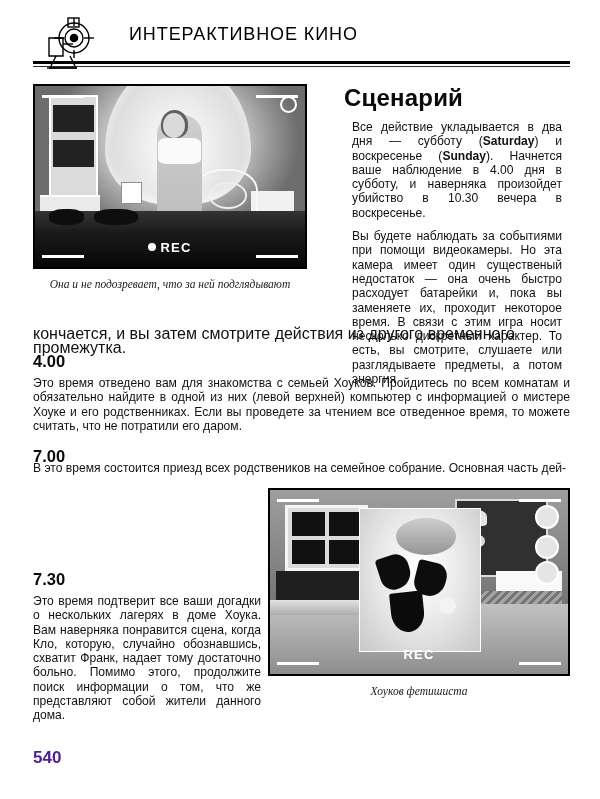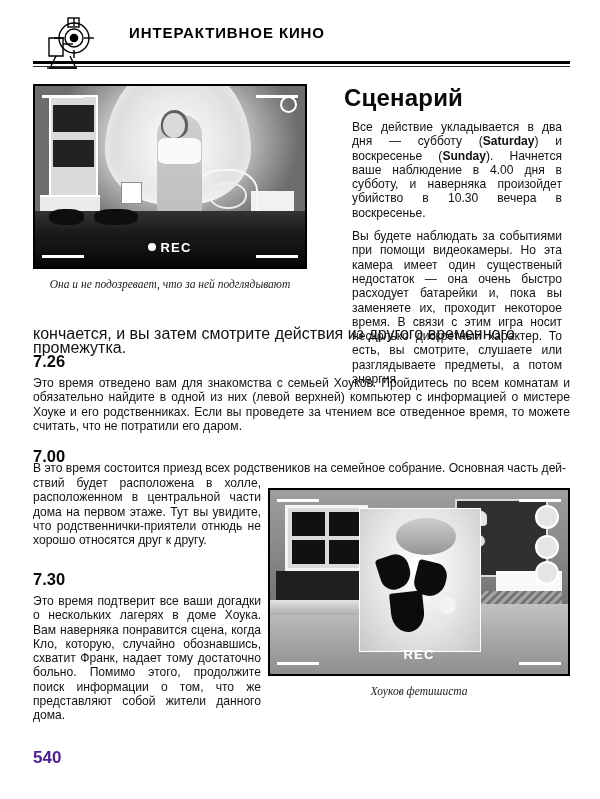--- a/index.html
+++ b/index.html
@@ -29,22 +29,22 @@
     position: absolute;
     left: 8px;
     top: -2px;
     width: 62px;
     height: 58px;
   }
   .header-title {
     position: absolute;
     left: 96px;
     top: 6px;
-    font-size: 15px;
-    font-weight: bold;
+    font-size: 18px;
+    font-weight: normal;
     letter-spacing: 0.9px;
     color: #000;
     white-space: nowrap;
   }
   .header-rule {
     position: absolute;
     left: 33px;
     top: 61px;
     width: 537px;
     height: 3px;
@@ -585,29 +585,28 @@
   <div class="caption caption1">Она и не подозревает, что за ней подглядывают</div>
 
   <div class="col-right">
     <h2 class="h-scenario">Сценарий</h2>
     <p class="body-text"><span>Все действие укладывается в два дня — субботу (</span><b>Saturday</b><span>) и воскресенье (</span><b>Sunday</b><span>). Начнется ваше наблюдение в 4.00 дня в субботу, и наверняка произойдет убийство в 10.30 вечера в воскресенье.</span></p>
     <p class="body-text">Вы будете наблюдать за событиями при помощи видеокамеры. Но эта камера имеет один существеный недостаток — она очень быстро расходует батарейки и, пока вы заменяете их, проходит некоторое время. В связи с этим игра носит несколько дискретный характер. То есть, вы смотрите, слушаете или разглядываете предметы, а потом энергия</p>
   </div>
   <div class="full-line">кончается, и вы затем смотрите действия из другого временного промежутка.</div>
 
   <div class="sec-400">
-    <h3 class="sec-h">7.26</h3>
+    <h3 class="sec-h">4.00</h3>
     <p class="sec-p">Это время отведено вам для знакомства с семьей Хоуков. Пройдитесь по всем комнатам и обязательно найдите в одной из них (левой верхней) компьютер с информацией о мистере Хоуке и его родственниках. Если вы проведете за чтением все отведенное время, то можете считать, что не потратили его даром.</p>
   </div>
 
   <div class="sec-700">
     <h3 class="sec-h">7.00</h3>
   </div>
   <div class="sec-700-firstline">В это время состоится приезд всех родствеников на семейное собрание. Основная часть дей-</div>
-  <div class="sec-700-narrow">ствий будет расположена в холле, расположенном в центральной части дома на первом этаже. Тут вы увидите, что родственнички-приятели отнюдь не хорошо относятся друг к другу.</div>
 
   <div class="sec-730">
     <h3 class="sec-h">7.30</h3>
     <p class="sec-p">Это время подтверит все ваши догадки о нескольких лагерях в доме Хоука. Вам наверняка понравится сцена, когда Кло, которую, случайно обознавшись, схватит Франк, надает тому достаточно больно. Помимо этого, продолжите поиск информации о том, что же представляют собой жители данного дома.</p>
   </div>
 
   <div class="figure2">
     <div class="shot-shadow"></div>
     <div class="shot">
       <div class="scene2">

